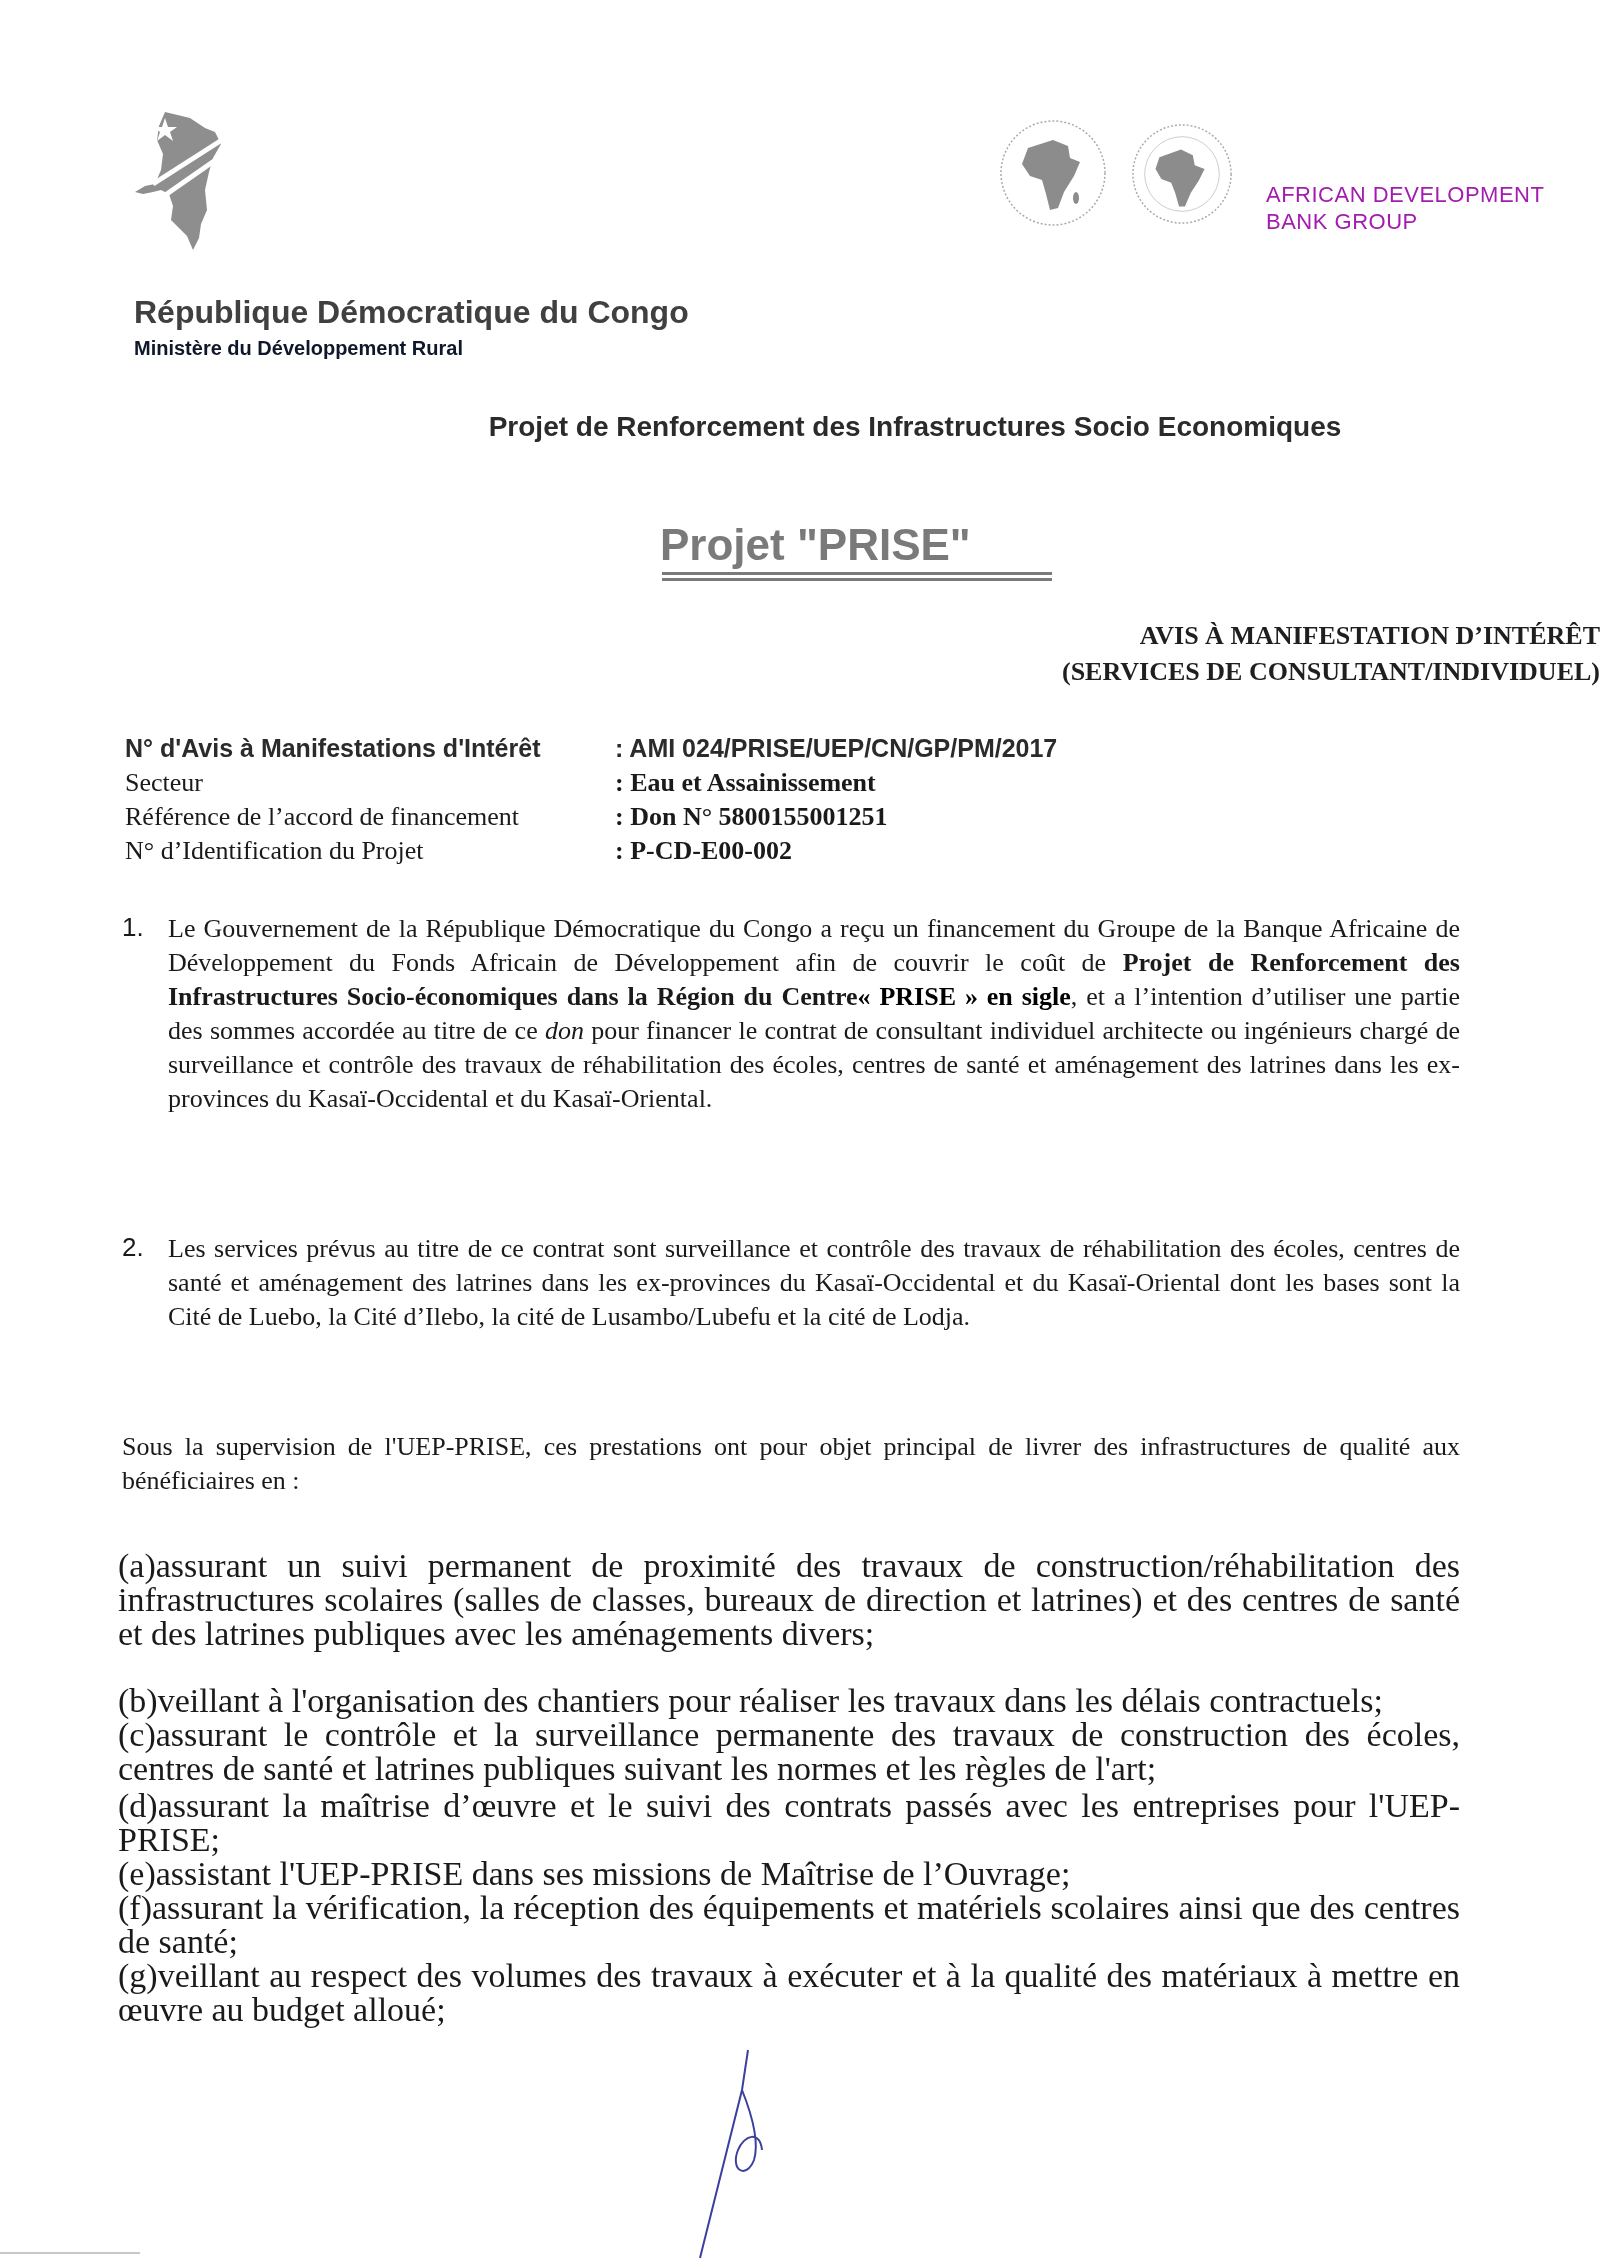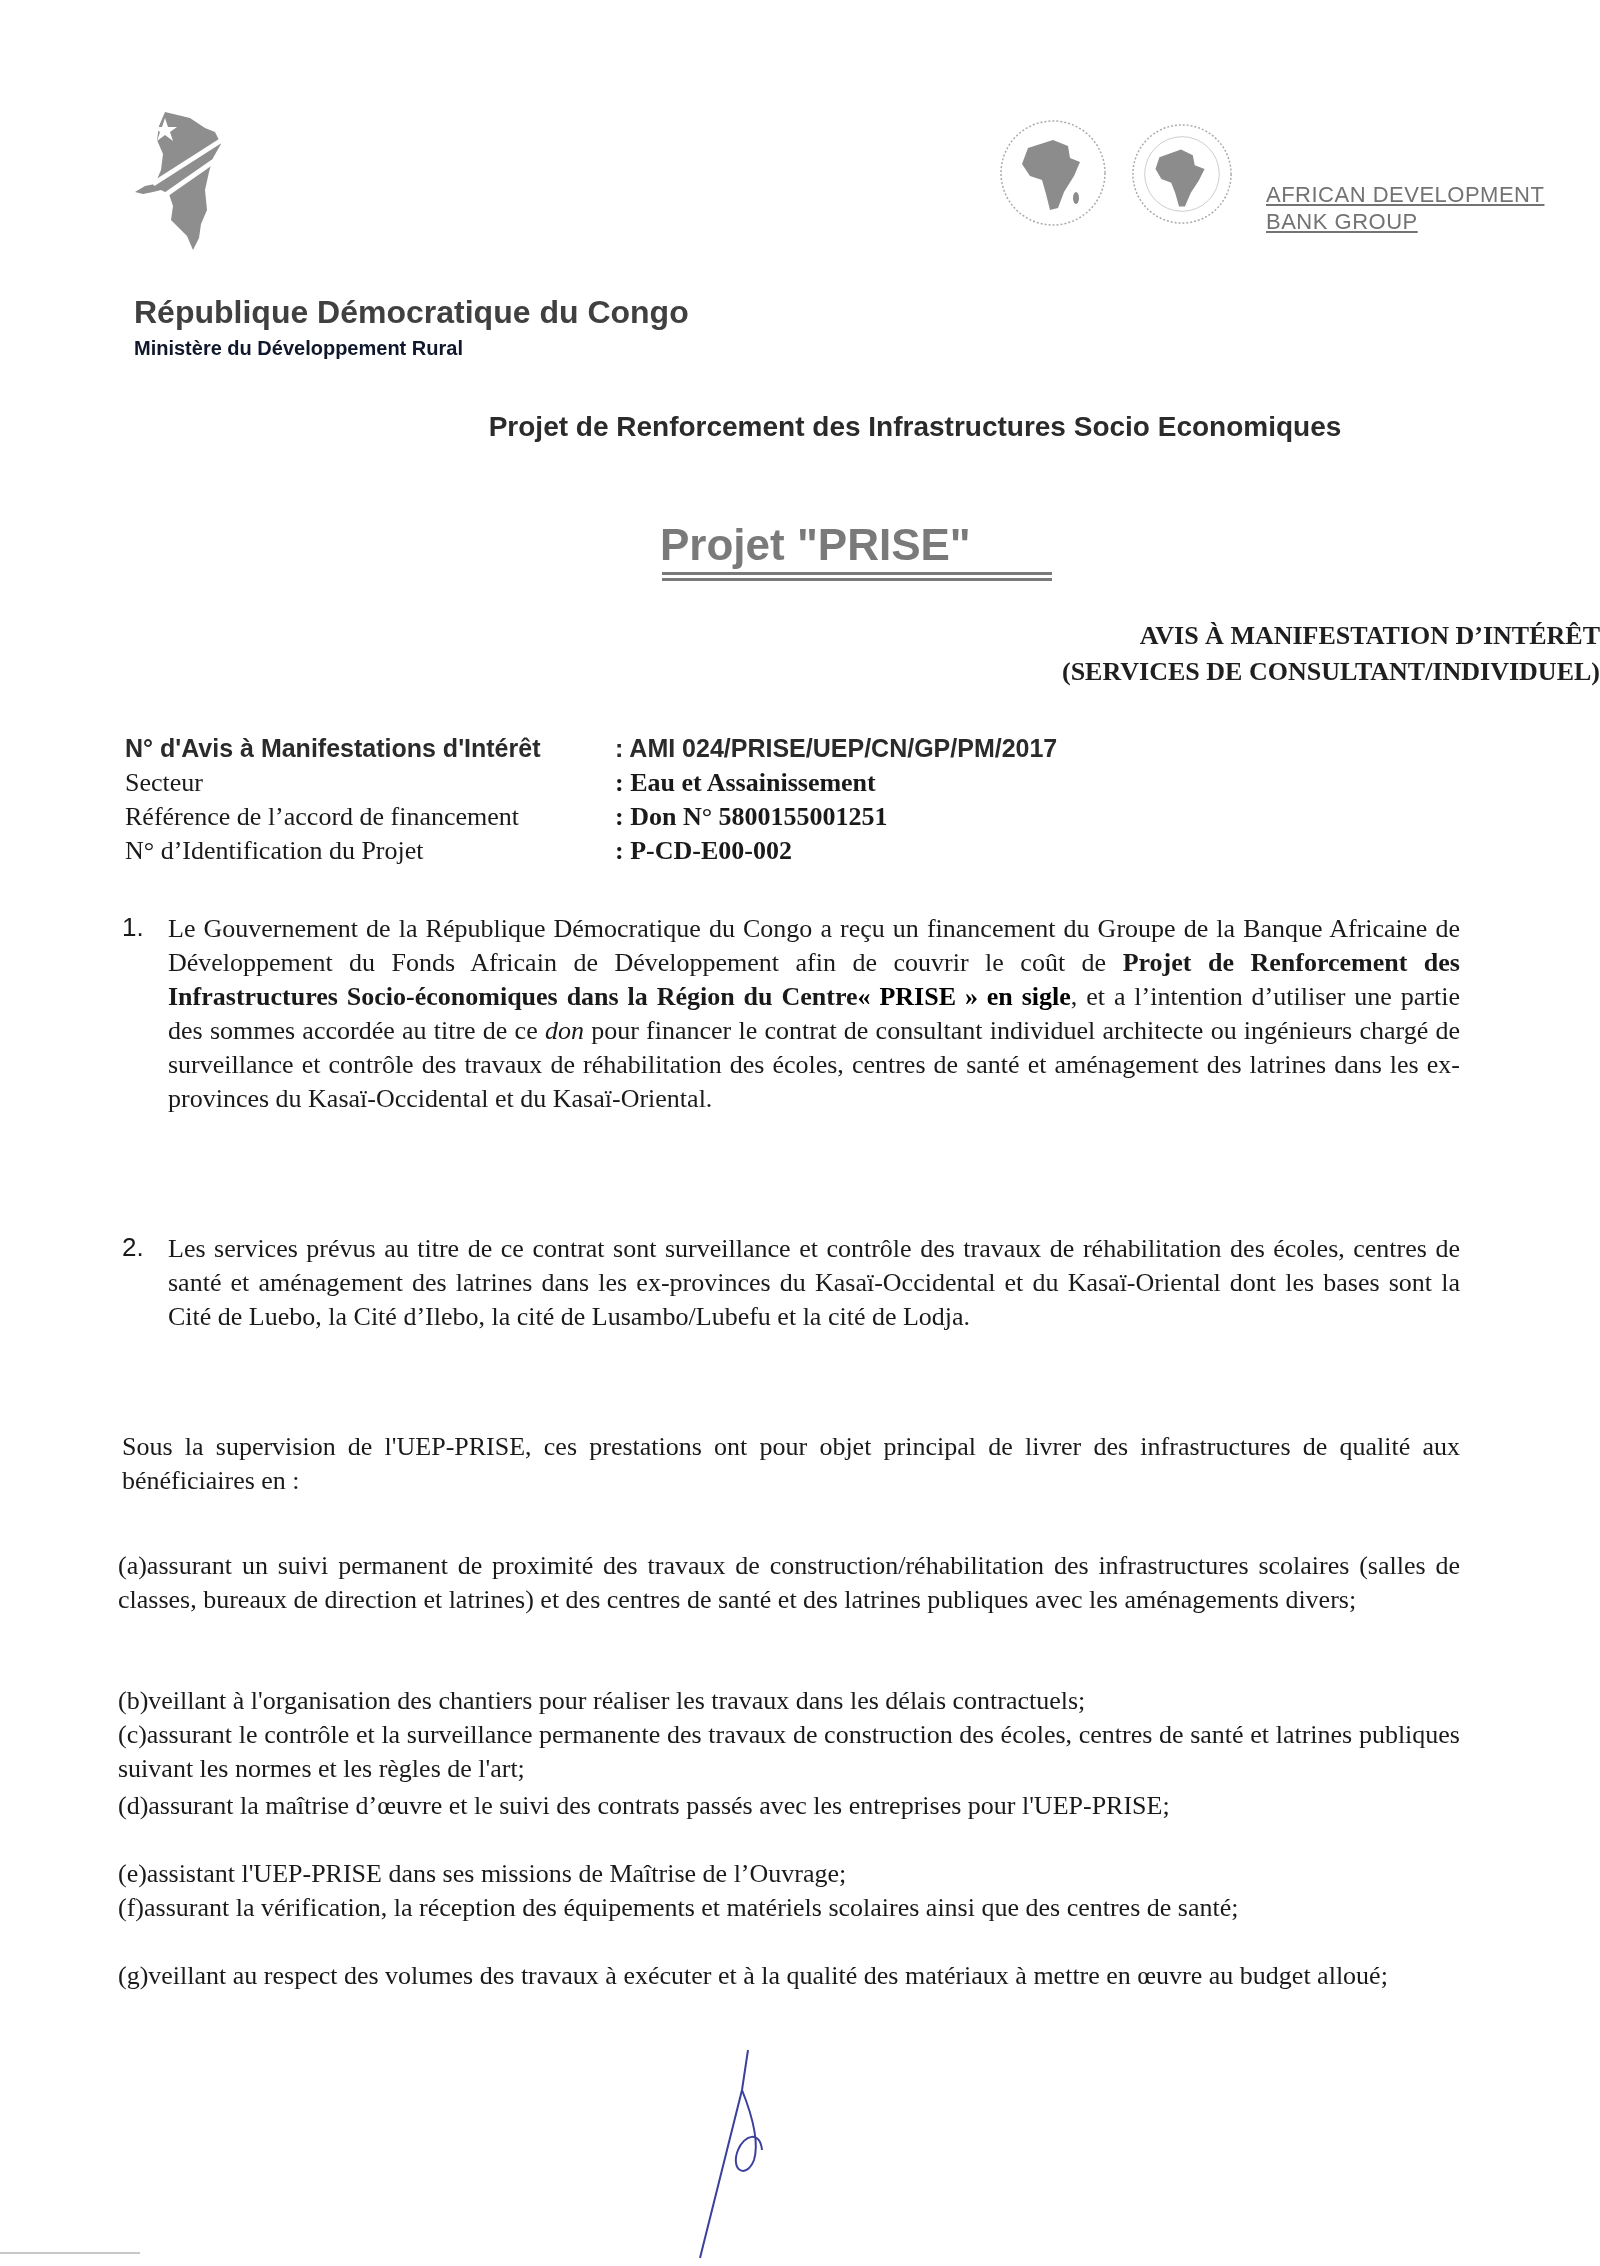--- a/index.html
+++ b/index.html
@@ -5,21 +5,21 @@
   html, body { margin: 0; padding: 0; background: #ffffff; }
   body { width: 1600px; height: 2266px; position: relative; overflow: hidden; color: #1a1a1a; }
   .abs { position: absolute; }
   .sans { font-family: "Liberation Sans", sans-serif; }
   .serif { font-family: "Liberation Serif", serif; }
 
   
   #drc-logo { left: 135px; top: 110px; width: 100px; height: 145px; }
   #afdb-logo-1 { left: 998px; top: 118px; width: 110px; height: 110px; }
   #afdb-logo-2 { left: 1128px; top: 120px; width: 108px; height: 108px; }
-  #afdb-name { left: 1266px; top: 181px; font-size: 22px; line-height: 27px; color: #737373; letter-spacing: 0.5px; text-decoration: underline; }
+  #afdb-name { left: 1266px; top: 181px; font-size: 22px; line-height: 27px; color: #a21caf; letter-spacing: 0.5px; }
 
   #country { left: 134px; top: 294px; font-size: 32px; font-weight: bold; color: #404040; }
   #ministry { left: 134px; top: 337px; font-size: 20px; font-weight: bold; color: #0f172a; }
 
   #project-title { left: 0; width: 1600px; top: 408px; text-align: center; font-size: 28px; font-weight: bold; line-height: 38px; color: #2b2b2b; padding-left: 230px; box-sizing: border-box; }
 
   #prise-title { left: 660px; top: 520px; font-size: 44px; font-weight: bold; color: #7a7a7a; }
   #prise-underline1 { left: 662px; top: 572px; width: 390px; height: 3px; background: #7a7a7a; }
   #prise-underline2 { left: 662px; top: 578px; width: 390px; height: 3px; background: #7a7a7a; }
 
@@ -37,21 +37,21 @@
   .meta-row.serif .meta-value { font-weight: bold; }
 
   .para { position: absolute; left: 168px; width: 1292px; font-size: 26px; line-height: 34px; text-align: justify; }
   .num { position: absolute; left: 122px; font-family: "Liberation Sans", sans-serif; font-size: 26px; }
   #p1 { top: 912px; }
   #p1-num { top: 912px; }
   #p2 { top: 1232px; }
   #p2-num { top: 1232px; }
   #intro { left: 122px; width: 1338px; top: 1430px; }
 
-  .item { position: absolute; left: 118px; width: 1342px; font-size: 26px; line-height: 34px; text-align: justify; }
+  .item { position: absolute; left: 118px; width: 1342px; font-size: 34px; line-height: 34px; text-align: justify; }
   .item .marker { display: inline; }
   #item-a { top: 1549px; }
   #item-b { top: 1684px; }
   #item-c { top: 1718px; }
   #item-d { top: 1789px; }
   #item-e { top: 1857px; }
   #item-f { top: 1891px; }
   #item-g { top: 1959px; }
 
   b.strong { font-weight: bold; }

